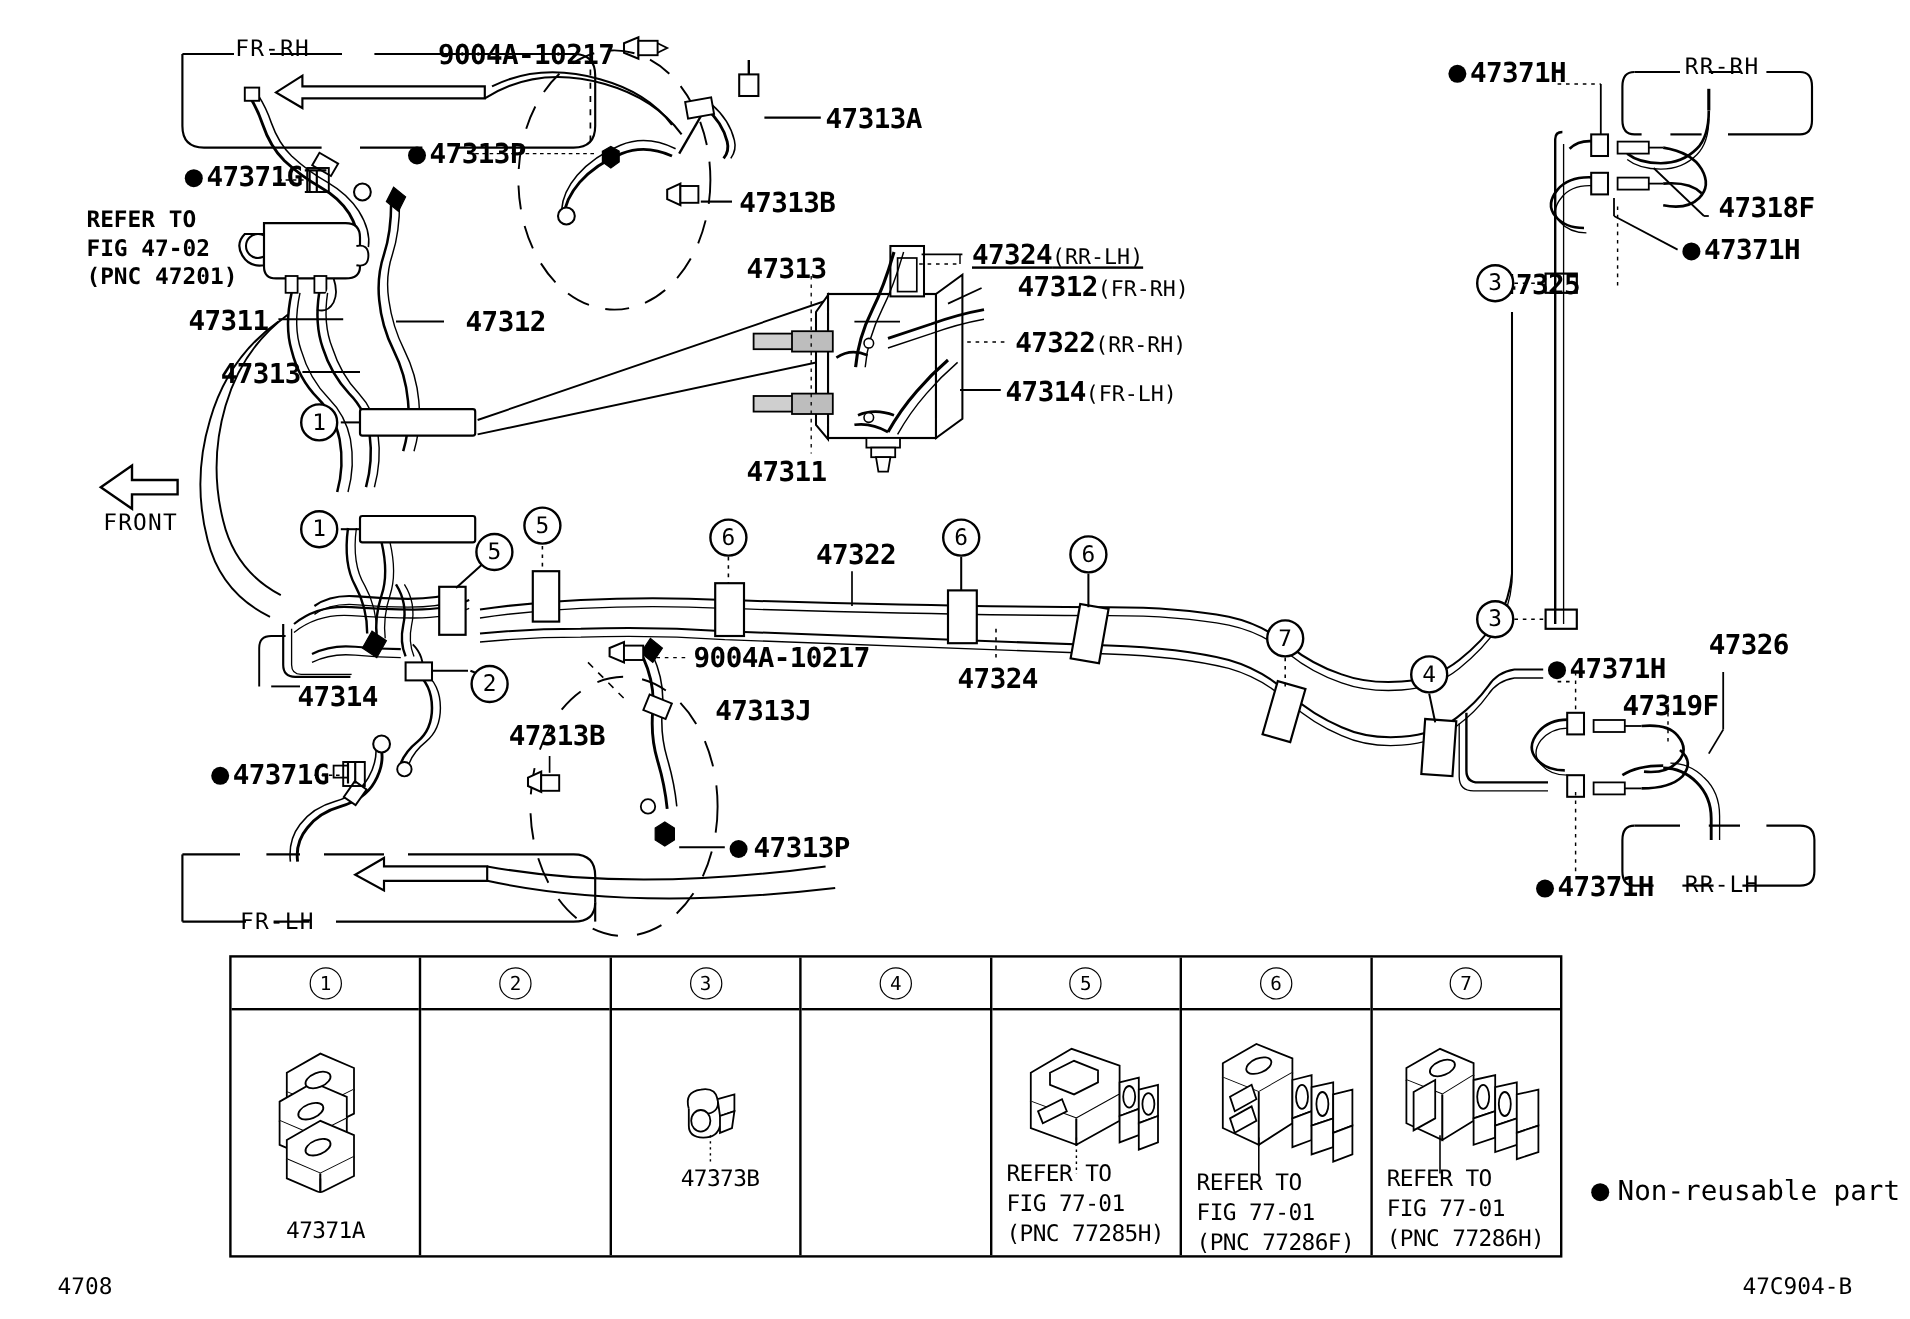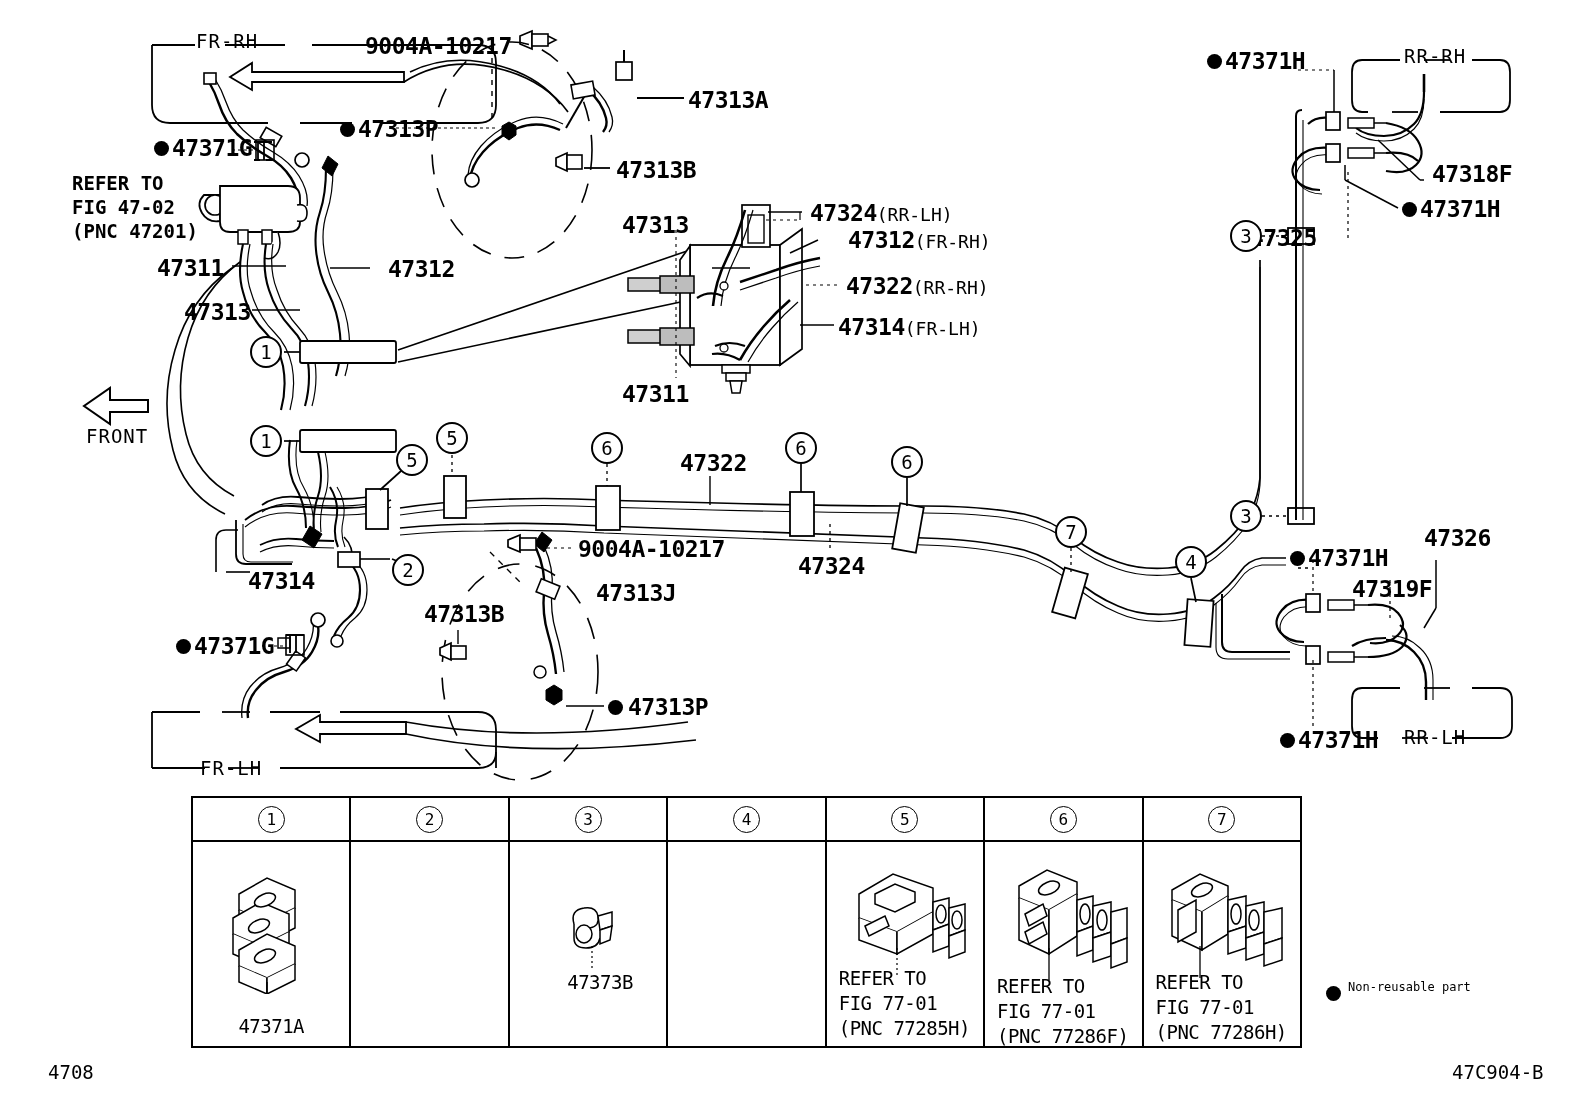--- a/index.html
+++ b/index.html
@@ -87,21 +87,21 @@
     letter-spacing:-0.5px;
     white-space:pre;
     line-height:1.32;
     text-align:left;
   }
   .lcap.ctr{text-align:center;}
   .clipart{position:absolute;}
   .note{
     position:absolute;
     font-family:"DejaVu Sans Mono","Liberation Mono",monospace;
-    font-size:12px;
+    font-size:23px;
     letter-spacing:0px;
     white-space:nowrap;
   }
 </style>
 </head>
 <body>
 
 <div id="sheet">
 
   <svg class="art" viewBox="0 0 1592 1099">
@@ -456,21 +456,21 @@
   <div class="lbl" style="left:688px;top:87px;">47313A</div>
   <div class="lbl" style="left:616px;top:157px;">47313B</div>
 
   <div class="lbl" style="left:157px;top:255px;">47311</div>
   <div class="lbl" style="left:388px;top:256px;">47312</div>
   <div class="lbl" style="left:184px;top:299px;">47313</div>
 
   <div class="lbl" style="left:622px;top:212px;">47313</div>
   <div class="lbl" style="left:622px;top:381px;">47311</div>
 
-  <div class="lbl" style="left:810px;top:200px;">
+  <div class="lbl" style="left:810px;top:200px;text-decoration:underline;">
     <span>47324</span><span class="sub">(RR-LH)</span>
   </div>
   <div class="lbl" style="left:848px;top:227px;">
     <span>47312</span><span class="sub">(FR-RH)</span>
   </div>
   <div class="lbl" style="left:846px;top:273px;">
     <span>47322</span><span class="sub">(RR-RH)</span>
   </div>
   <div class="lbl" style="left:838px;top:314px;">
     <span>47314</span><span class="sub">(FR-LH)</span>

